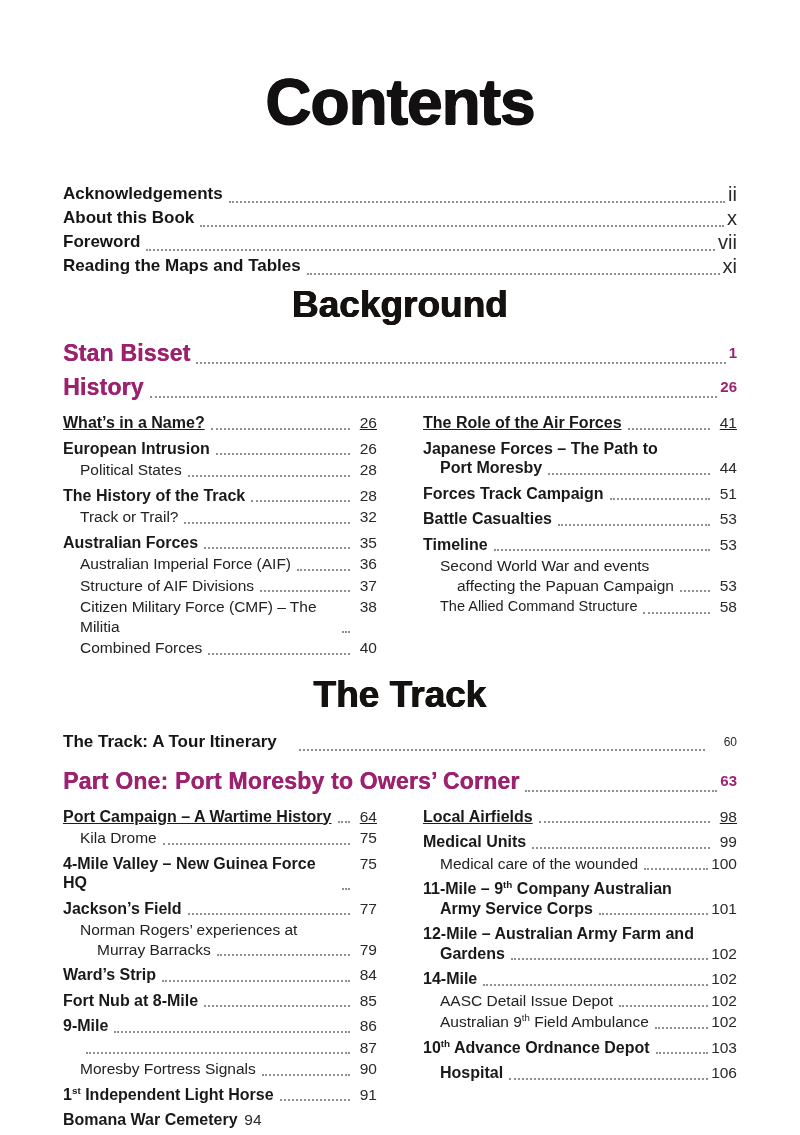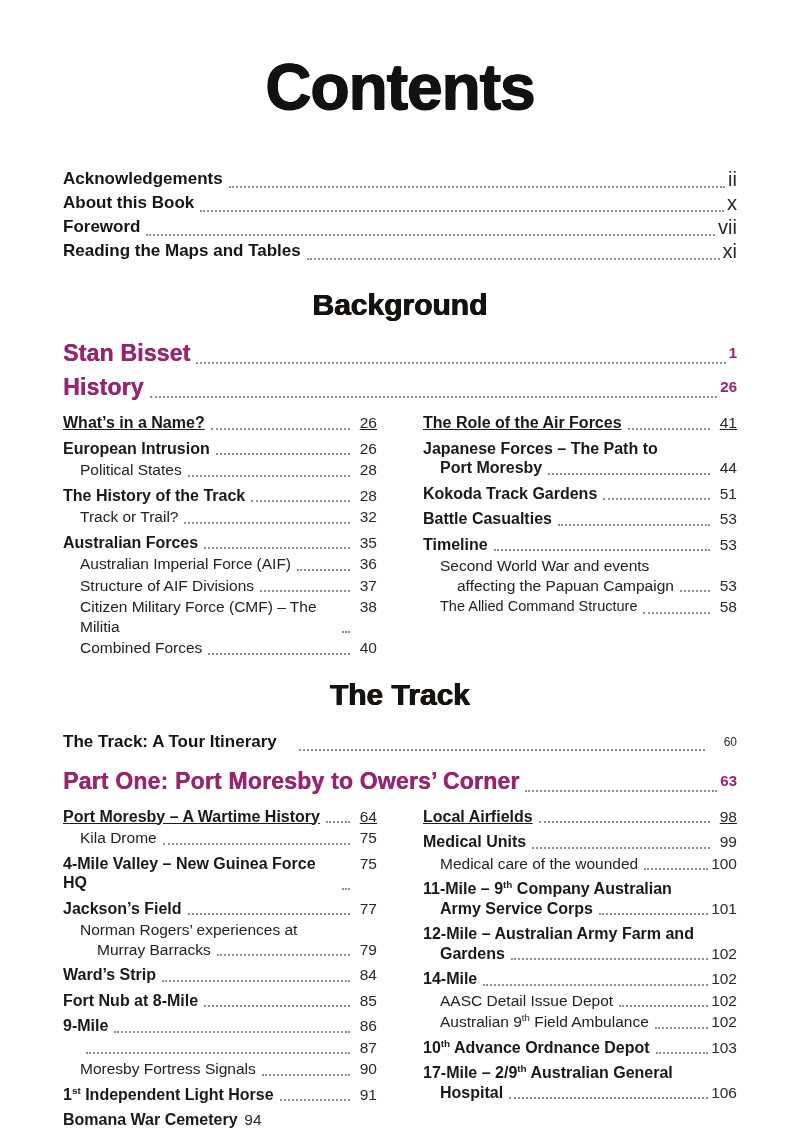--- a/index.html
+++ b/index.html
@@ -14,21 +14,21 @@
     width:800px;height:1135px;
     overflow:hidden;
     background:#fff;
     font-family:"Liberation Sans",sans-serif;
     color:var(--body);
   }
   
   .hero{
     height:268px;
     box-sizing:border-box;
-    padding-top:55px;
+    padding-top:70px;
     background:
       radial-gradient(ellipse 120px 55px at 140px 190px, rgba(255,241,226,.55), transparent 70%),
       radial-gradient(ellipse 90px 70px at 420px 160px, rgba(252,232,214,.5), transparent 70%),
       radial-gradient(ellipse 140px 60px at 660px 150px, rgba(250,231,215,.45), transparent 70%),
       radial-gradient(ellipse 260px 45px at 380px 225px, rgba(104,66,48,.18), transparent 70%),
       radial-gradient(ellipse 180px 40px at 150px 240px, rgba(104,66,48,.12), transparent 70%),
       radial-gradient(ellipse 200px 60px at 250px 110px, rgba(120,78,56,.15), transparent 70%),
       linear-gradient(180deg,#a57а5c 0%, #a87b5f 0%, #b08367 10%, #bd9277 22%, #c9a28a 34%,
         #d4b5a2 46%, #e1cabb 58%, #eeded3 70%, #f8f1ec 82%, #ffffff 96%);
   }
@@ -54,21 +54,21 @@
     align-self:flex-end;
     min-width:8px;
   }
   .pg{white-space:nowrap;color:#2b2828;}
   .fm .pg{font-size:20px;}
 
   main{padding:0 63px;}
   h2{
     margin:16px 0 0 0;
     text-align:center;
-    font-size:30px;
+    font-size:37px;
     line-height:42px;
     font-weight:bold;
     color:var(--heading);
     text-shadow:0.5px 0 0 var(--heading),-0.5px 0 0 var(--heading);
   }
   .maj{margin-top:13px;}
   .maj .line{line-height:28px;font-size:23px;}
   .maj .lbl{
     font-weight:bold;color:var(--accent);
     text-shadow:0.4px 0 0 var(--accent);
@@ -241,21 +241,21 @@
                 <span class="lbl">Japanese Forces – The Path to</span>
               </div>
               <div class="line cont">
                 <span class="lbl">Port Moresby</span>
                 <span class="leader"></span>
                 <span class="pg">44</span>
               </div>
             </div>
             <div class="entry lvl1">
               <div class="line">
-                <span class="lbl">Kokoda Track Gardens</span>
+                <span class="lbl">Forces Track Campaign</span>
                 <span class="leader"></span>
                 <span class="pg">51</span>
               </div>
             </div>
             <div class="entry lvl1">
               <div class="line">
                 <span class="lbl">Battle Casualties</span>
                 <span class="leader"></span>
                 <span class="pg">53</span>
               </div>
@@ -300,21 +300,21 @@
           <div class="line">
             <span class="lbl">Part One: Port Moresby to Owers’ Corner</span>
             <span class="leader"></span>
             <span class="pg">63</span>
           </div>
         </div>
         <div class="cols">
           <div class="col">
             <div class="entry lvl1">
               <div class="line">
-                <span class="lbl">Port Moresby – A Wartime History</span>
+                <span class="lbl">Port Campaign – A Wartime History</span>
                 <span class="leader"></span>
                 <span class="pg">64</span>
               </div>
             </div>
             <div class="entry lvl2">
               <div class="line">
                 <span class="lbl">Kila Drome</span>
                 <span class="leader"></span>
                 <span class="pg">75</span>
               </div>
@@ -455,23 +455,20 @@
               </div>
             </div>
             <div class="entry lvl1">
               <div class="line">
                 <span class="lbl">10<sup>th</sup> Advance Ordnance Depot</span>
                 <span class="leader"></span>
                 <span class="pg">103</span>
               </div>
             </div>
             <div class="entry lvl1">
-              <div class="line">
-                <span class="lbl">17-Mile – 2/9<sup>th</sup> Australian General</span>
-              </div>
               <div class="line cont">
                 <span class="lbl">Hospital</span>
                 <span class="leader"></span>
                 <span class="pg">106</span>
               </div>
             </div>
           </div>
         </div>
       </section>
     </main>

